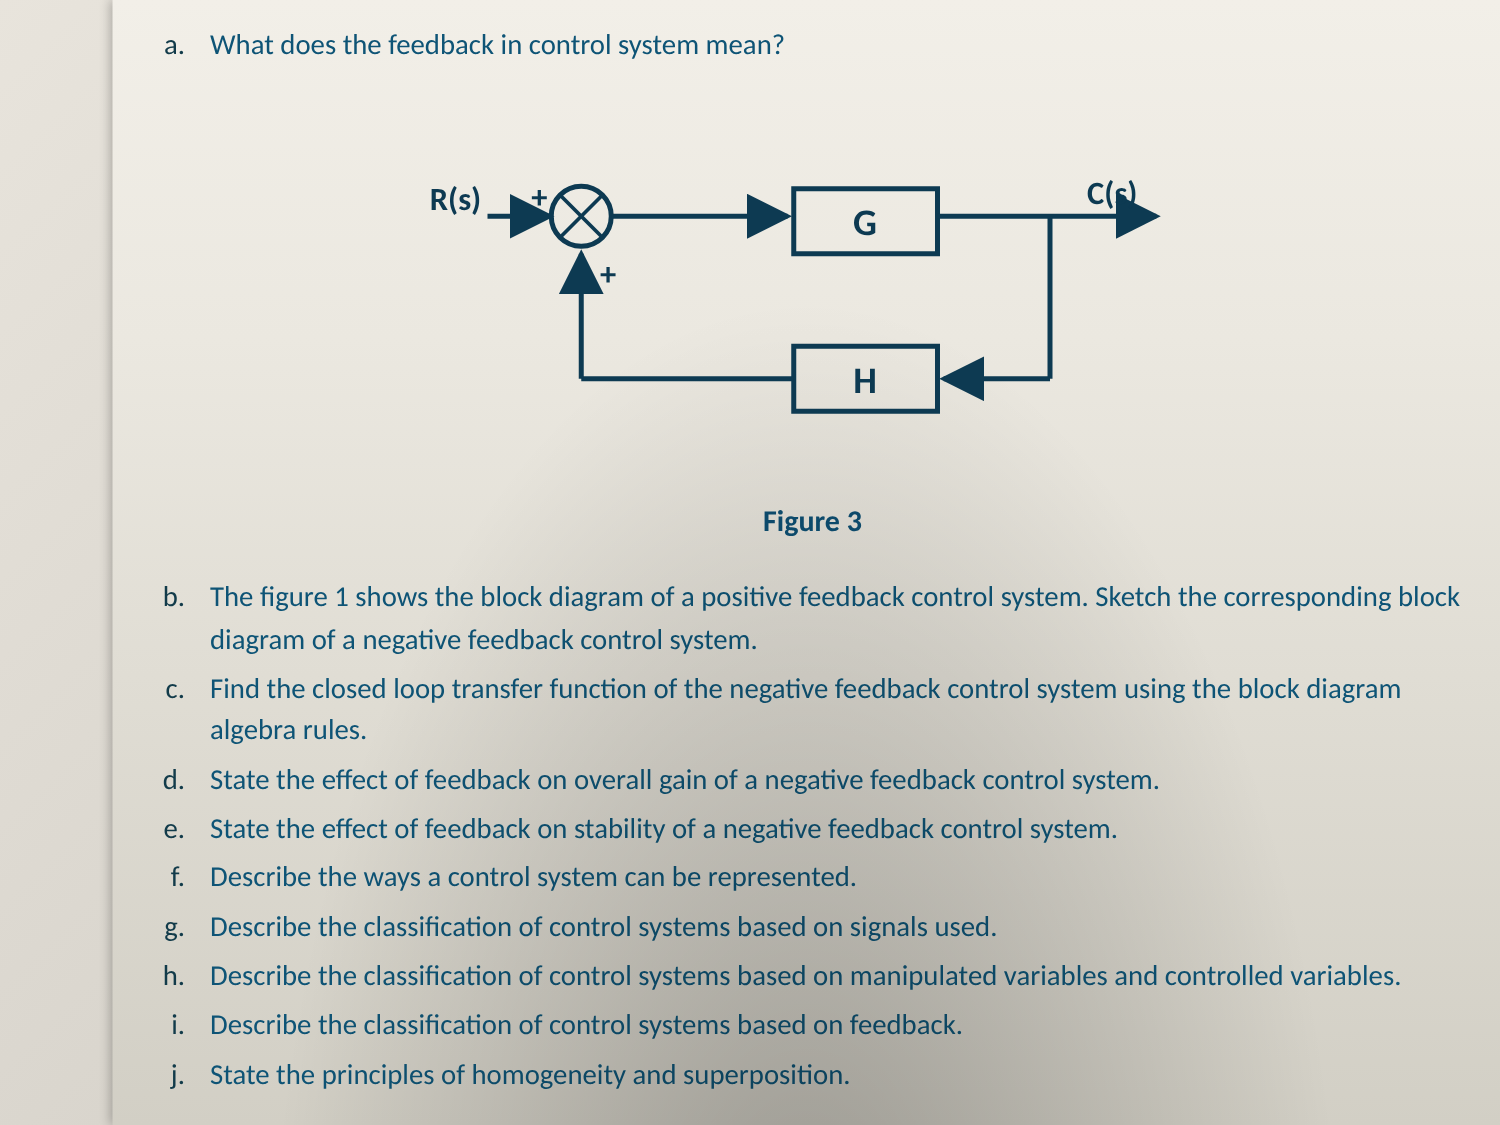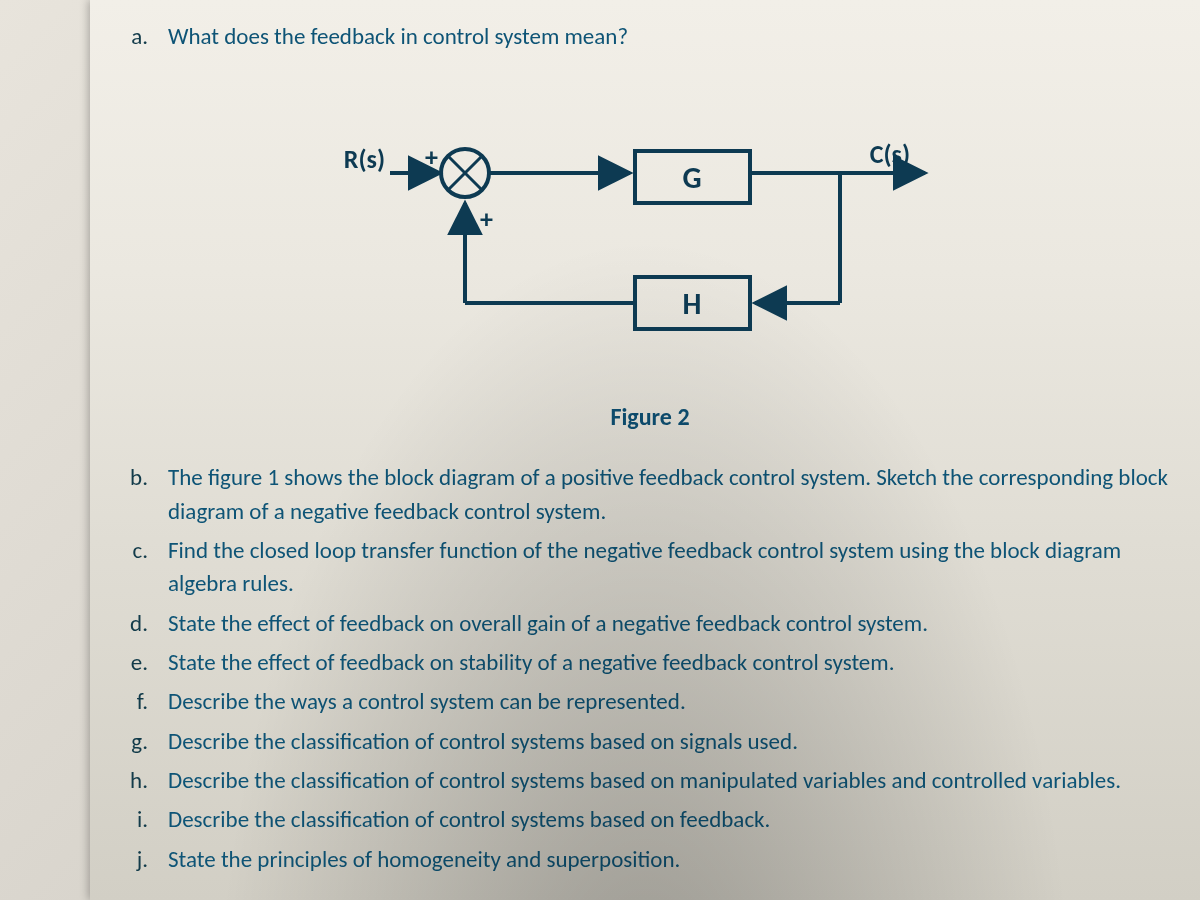--- a/index.html
+++ b/index.html
@@ -113,21 +113,21 @@
       <line x1="510" y1="40" x2="510" y2="170" stroke="#0d3a52" stroke-width="4"></line>
       <line x1="510" y1="170" x2="425" y2="170" stroke="#0d3a52" stroke-width="4" marker-end="url(#arrow)"></line>
 
       <rect x="305" y="144" width="115" height="52" fill="none" stroke="#0d3a52" stroke-width="4"></rect>
       <text x="362" y="181" font-size="30" text-anchor="middle">H</text>
 
       <line x1="305" y1="170" x2="135" y2="170" stroke="#0d3a52" stroke-width="4"></line>
       <line x1="135" y1="170" x2="135" y2="70" stroke="#0d3a52" stroke-width="4" marker-end="url(#arrow)"></line>
     </svg>
 
-    <div class="figure-caption">Figure 2</div>
+    <div class="figure-caption">Figure 3</div>
   </div>
 
   <div class="list-block">
     <div class="qa-row">
       <div class="qa-marker">b.</div>
       <div class="qa-text">The figure 1 shows the block diagram of a positive feedback control system. Sketch the corresponding block diagram of a negative feedback control system.</div>
     </div>
     <div class="qa-row">
       <div class="qa-marker">c.</div>
       <div class="qa-text">Find the closed loop transfer function of the negative feedback control system using the block diagram algebra rules.</div>

